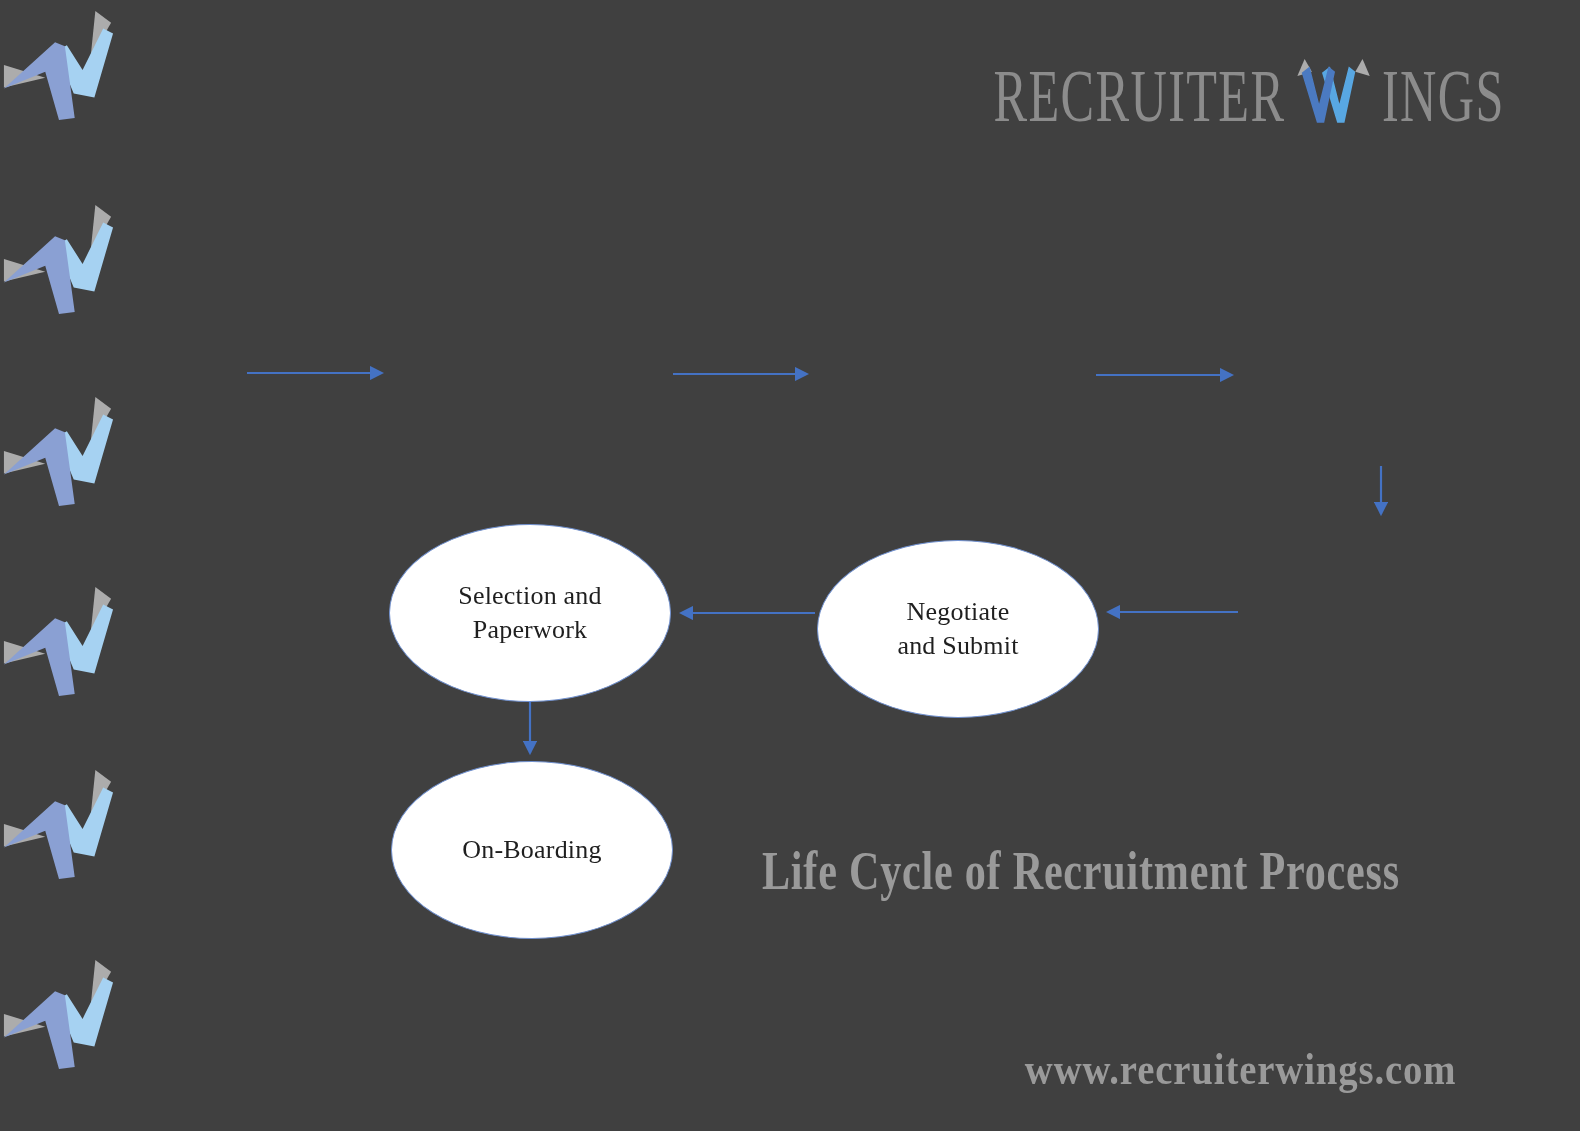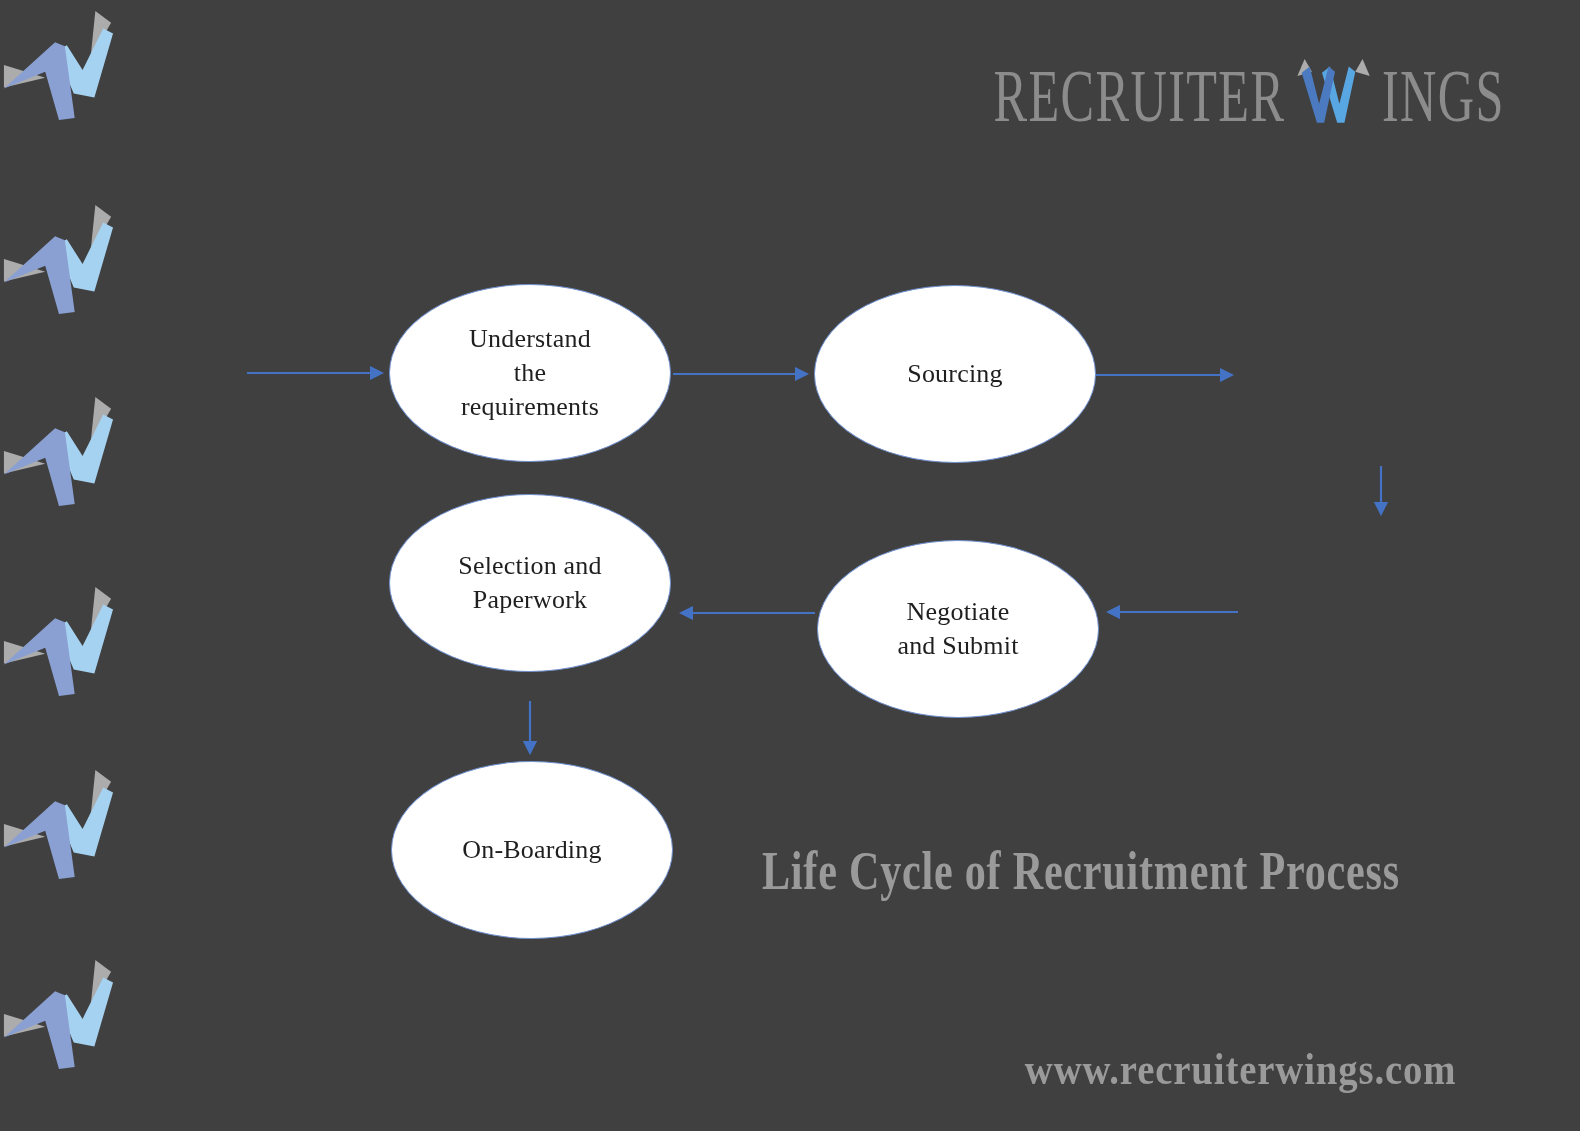--- a/index.html
+++ b/index.html
@@ -112,33 +112,25 @@
     </defs>
     <line class="flow-line" x1="247" y1="373" x2="382" y2="373" marker-end="url(#arrow)"></line>
     <line class="flow-line" x1="673" y1="374" x2="807" y2="374" marker-end="url(#arrow)"></line>
     <line class="flow-line" x1="1096" y1="375" x2="1232" y2="375" marker-end="url(#arrow)"></line>
     <line class="flow-line" x1="1381" y1="466" x2="1381" y2="514" marker-end="url(#arrow)"></line>
     <line class="flow-line" x1="1238" y1="612" x2="1108" y2="612" marker-end="url(#arrow)"></line>
     <line class="flow-line" x1="815" y1="613" x2="681" y2="613" marker-end="url(#arrow)"></line>
     <line class="flow-line" x1="530" y1="701" x2="530" y2="753" marker-end="url(#arrow)"></line>
   </svg>
 
-  <div class="node" style="left:389px;top:284px">
-    <span class="node-label">Understand
-the
-requirements</span>
-  </div>
-  <div class="node" style="left:814px;top:285px">
-    <span class="node-label">Sourcing</span>
-  </div>
   <div class="node" style="left:817px;top:540px">
     <span class="node-label">Negotiate
 and Submit</span>
   </div>
-  <div class="node" style="left:389px;top:494px">
+  <div class="node" style="left:389px;top:524px">
     <span class="node-label">Selection and
 Paperwork</span>
   </div>
   <div class="node" style="left:391px;top:761px">
     <span class="node-label">On-Boarding</span>
   </div>
 
   <div class="title">Life Cycle of Recruitment Process</div>
   <div class="website">www.recruiterwings.com</div>
 

